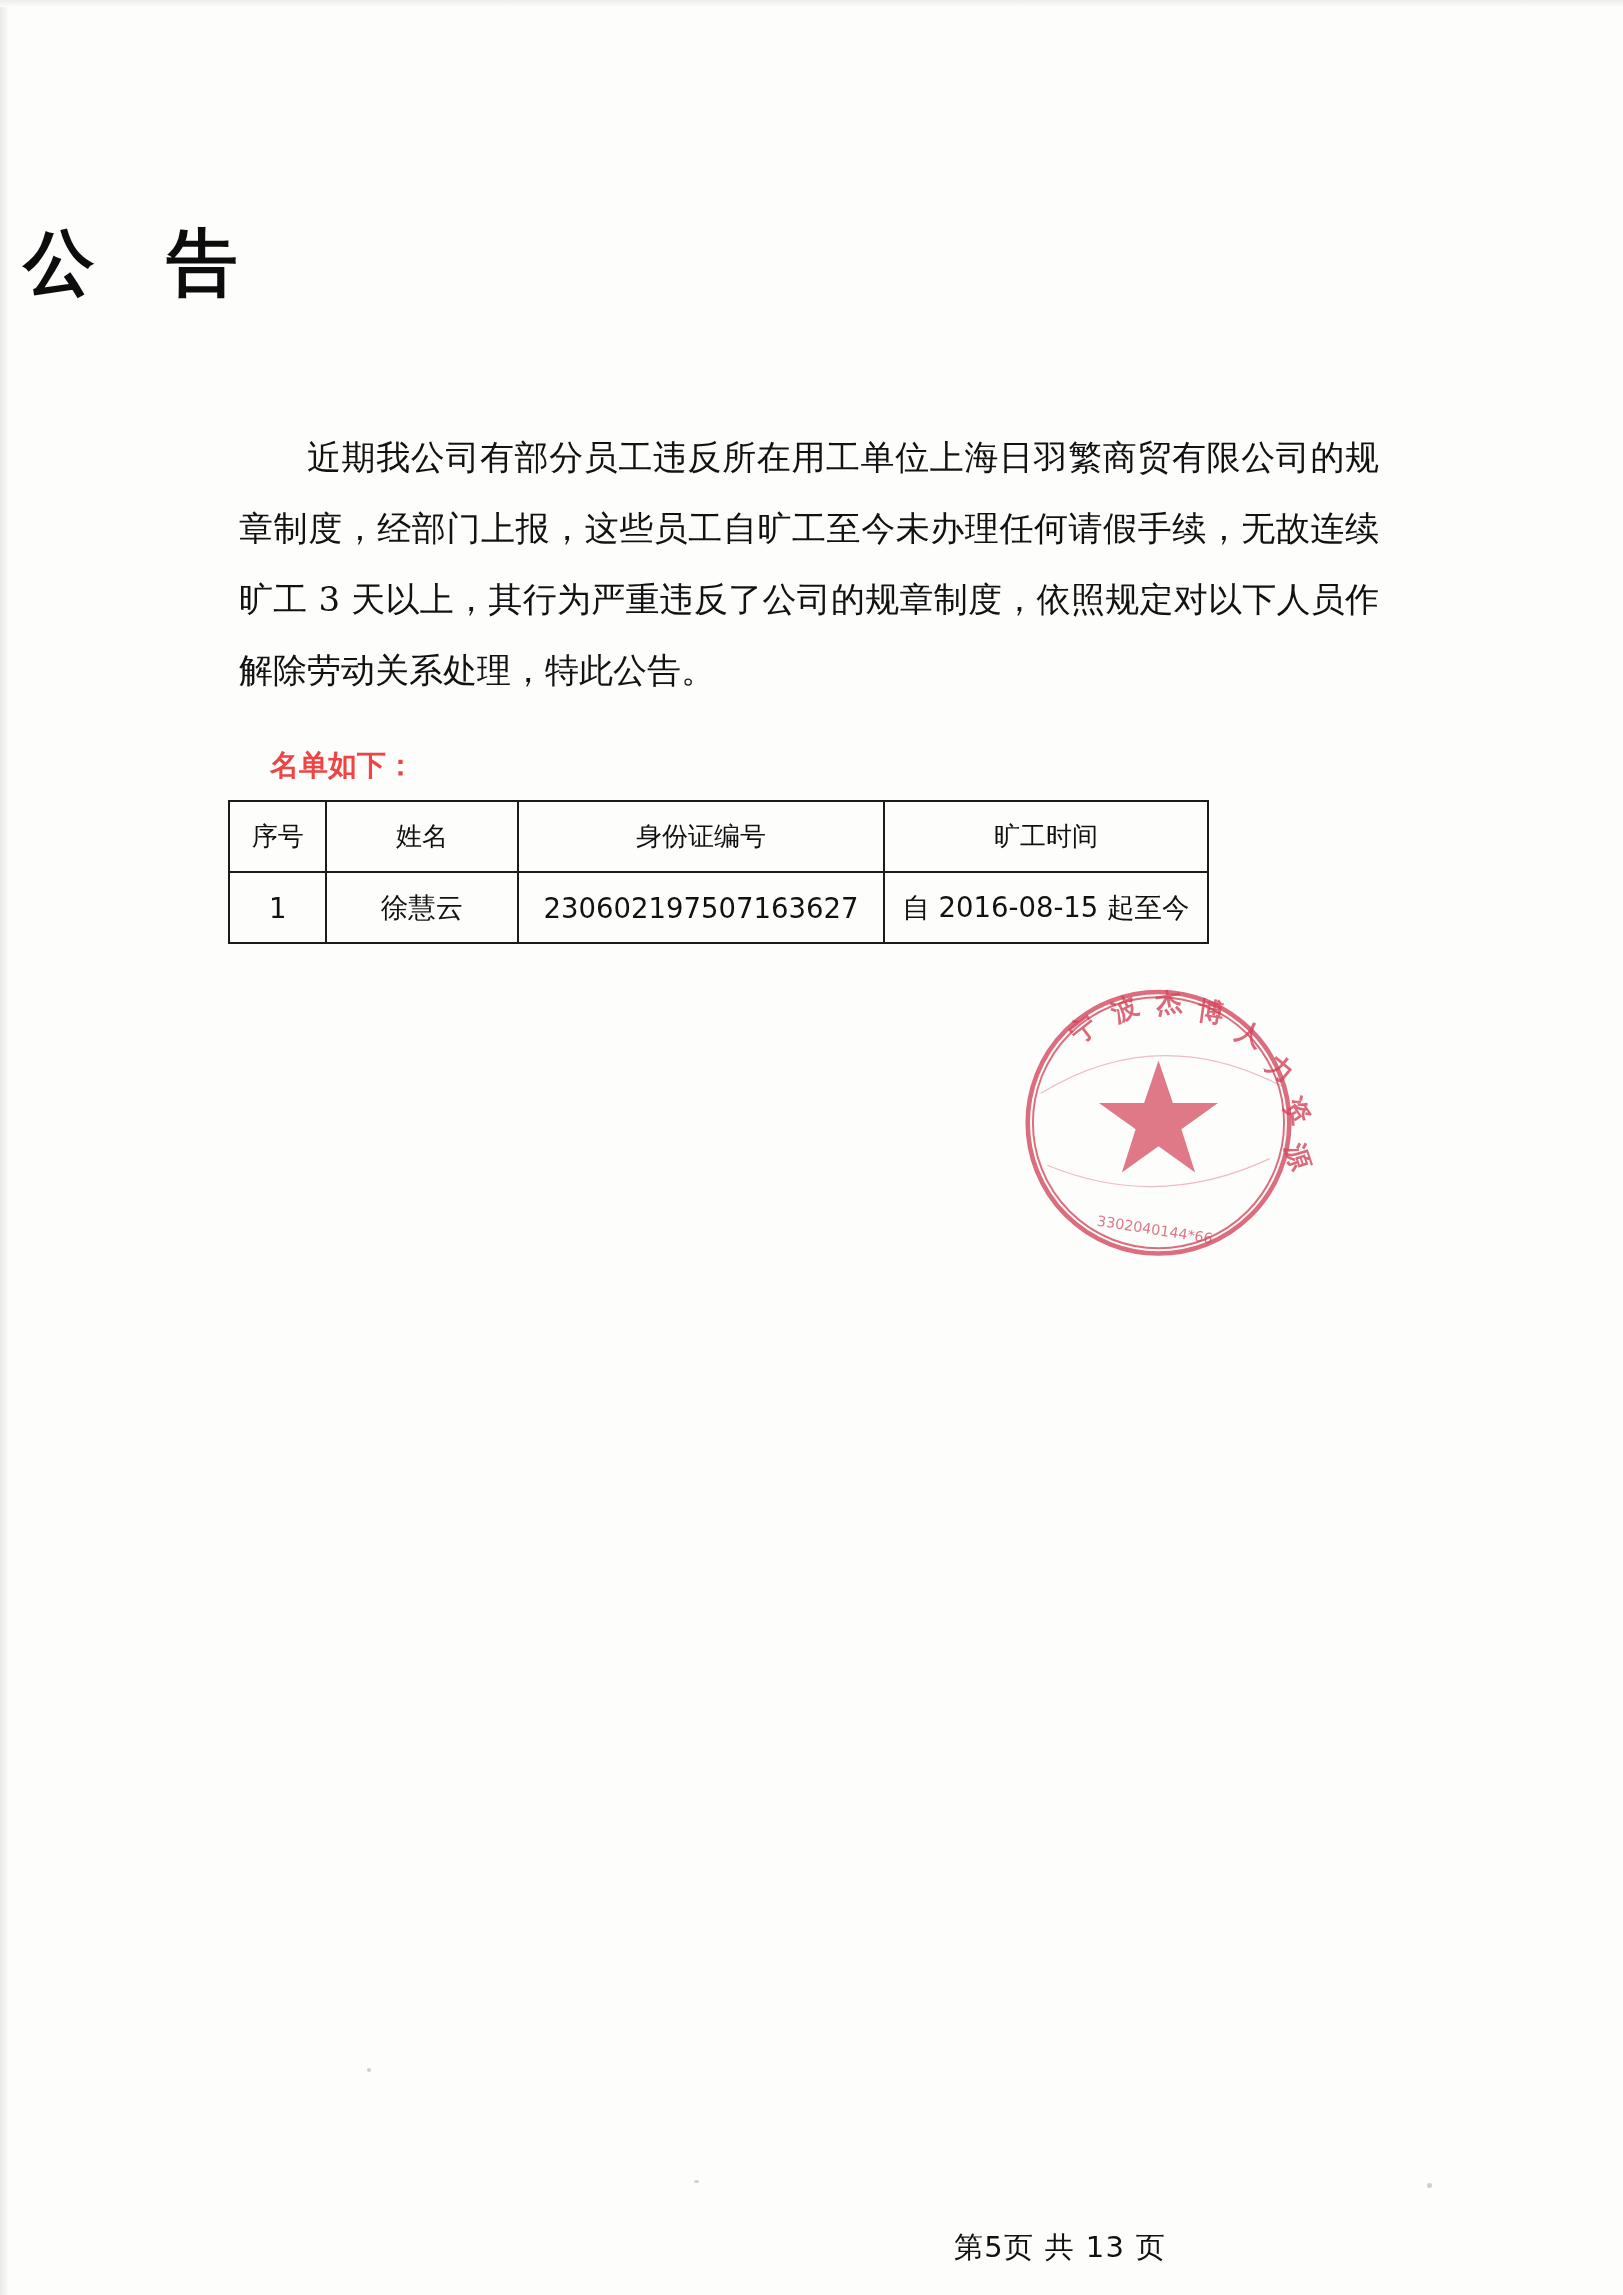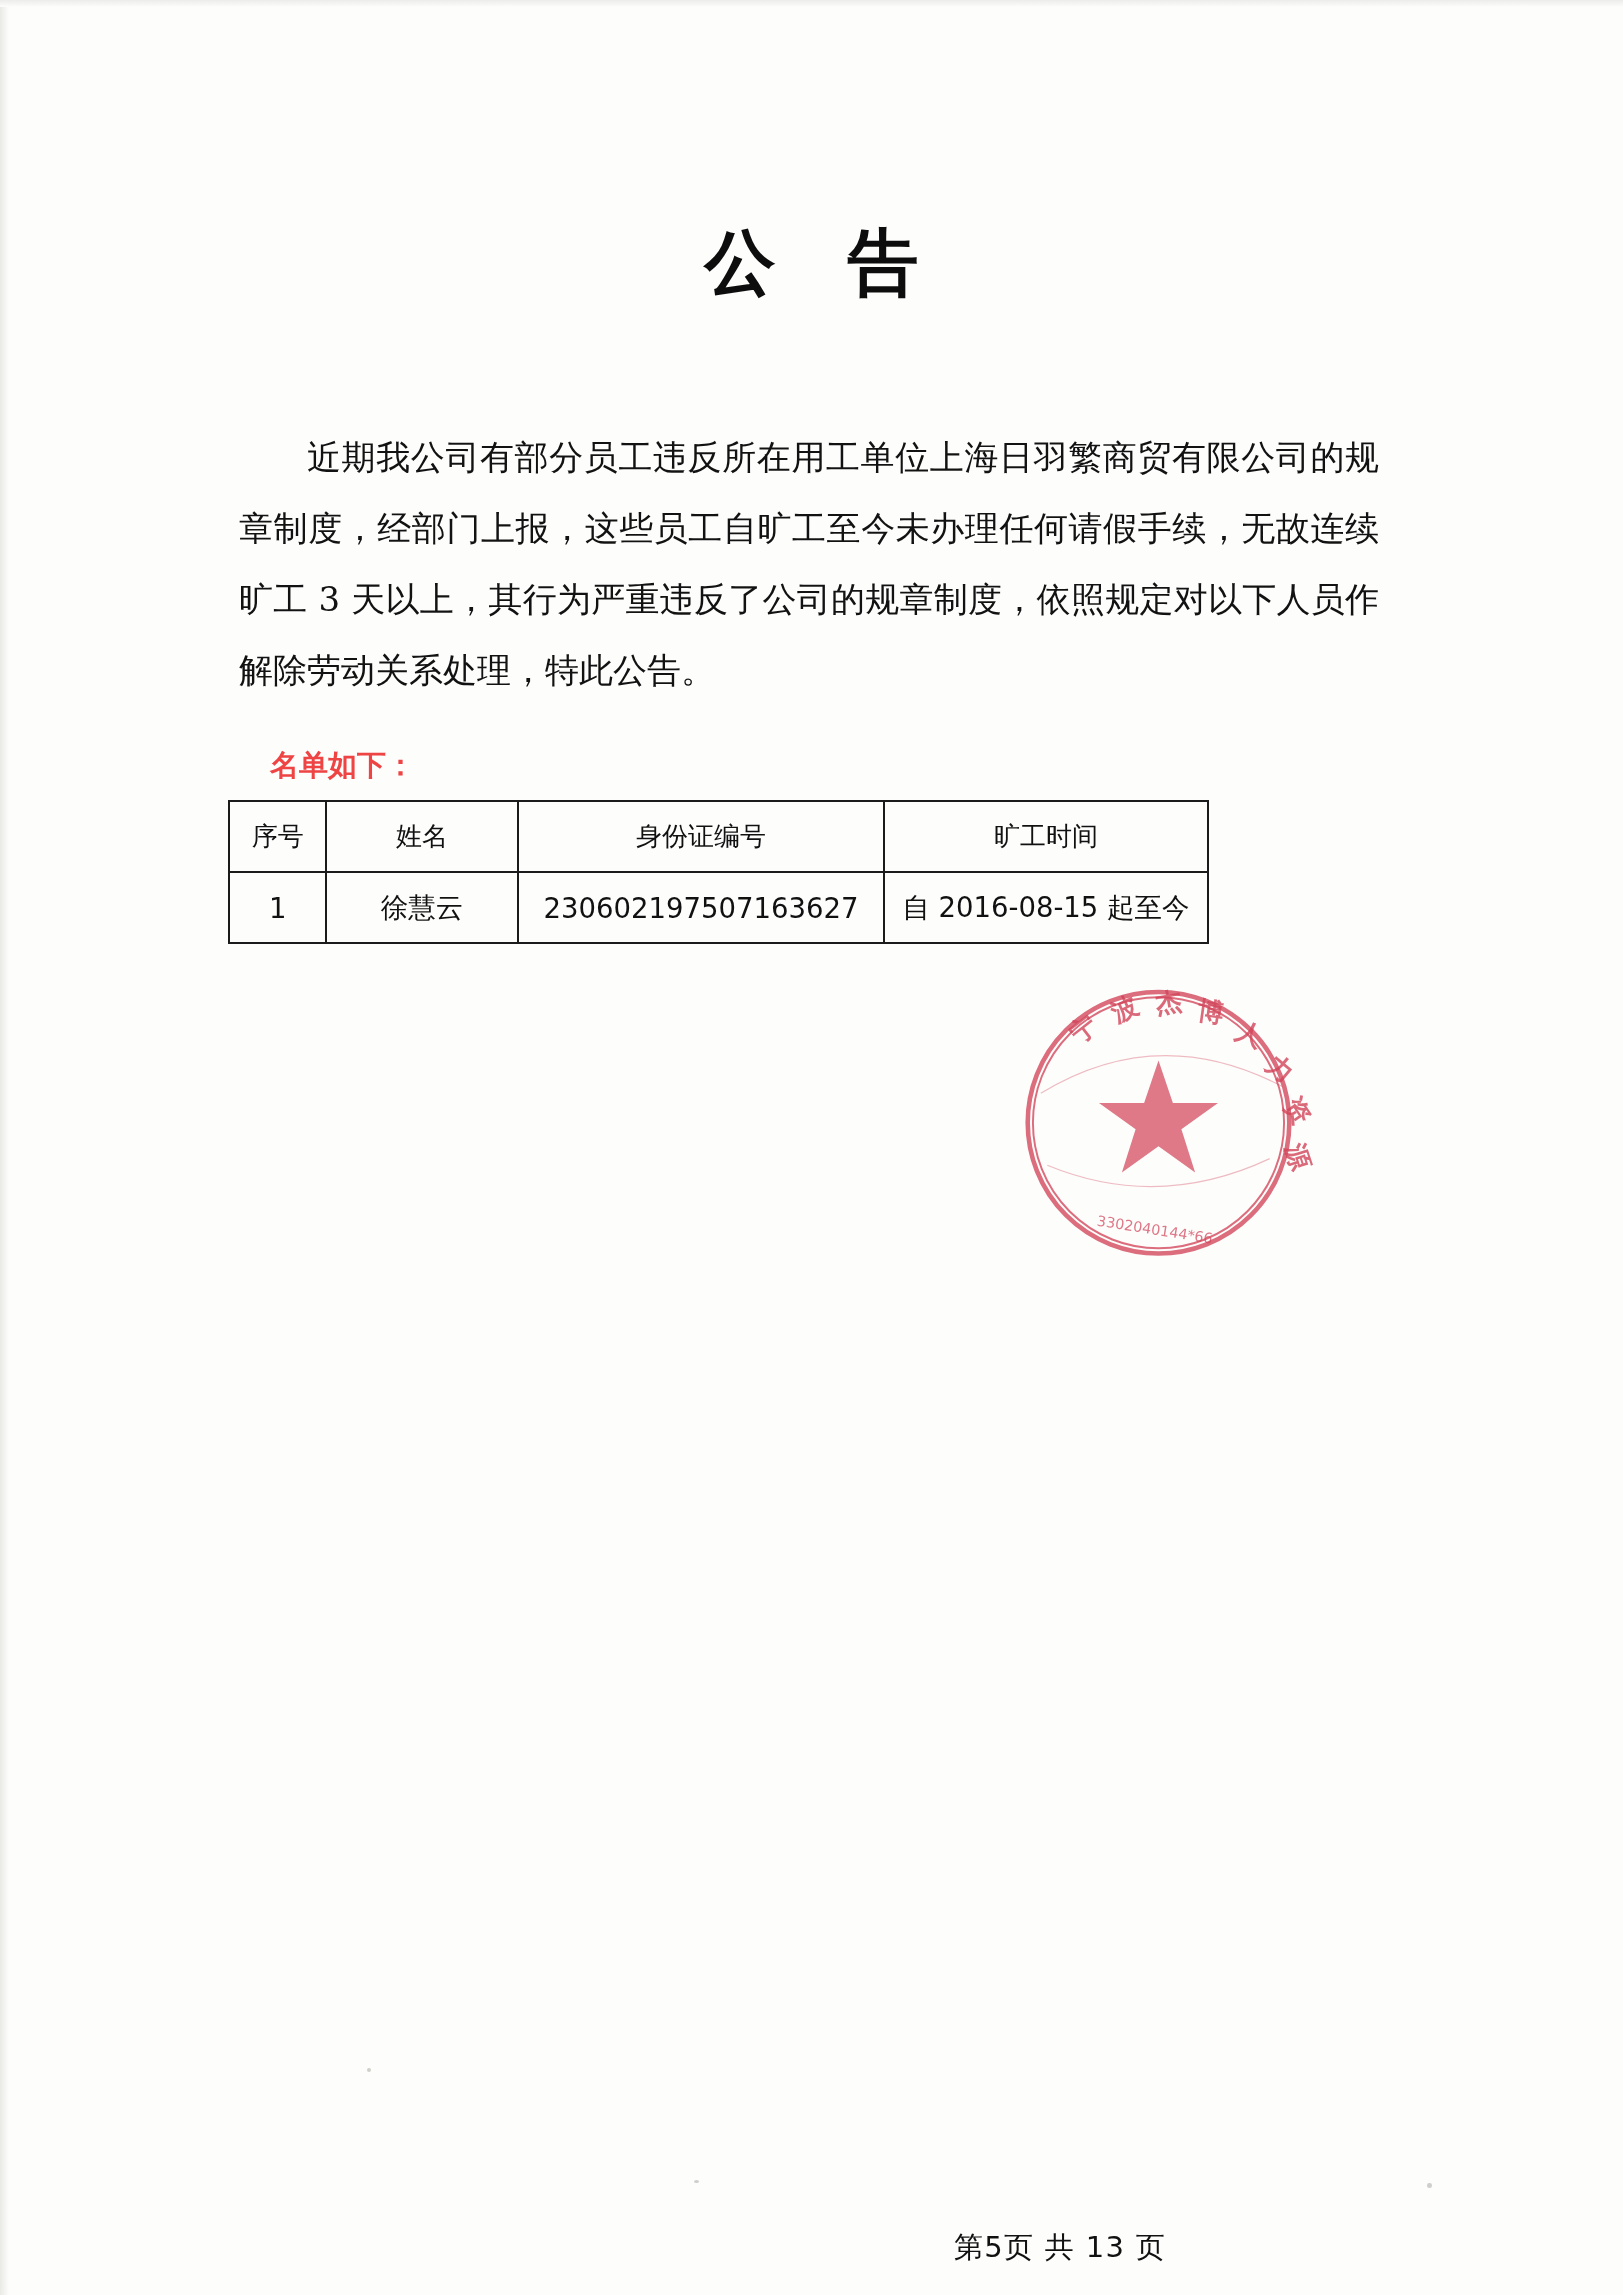--- a/index.html
+++ b/index.html
@@ -37,21 +37,20 @@
     left: 0; top: 0;
     width: 1623px; height: 6.5px;
     background: linear-gradient(to bottom, #ececeA, #fdfdfc);
   }
 
   .doc-title {
     position: absolute;
     top: 216px;
     left: 0;
     width: 1623px;
-    text-align: center;
     font-size: 71px;
     font-weight: bold;
     letter-spacing: 23.6px;
     text-indent: 23.6px;
     font-family: "DejaVu Serif", "Liberation Serif", serif;
     color: #0d0d0d;
   }
 
   .body-text {
     position: absolute;

